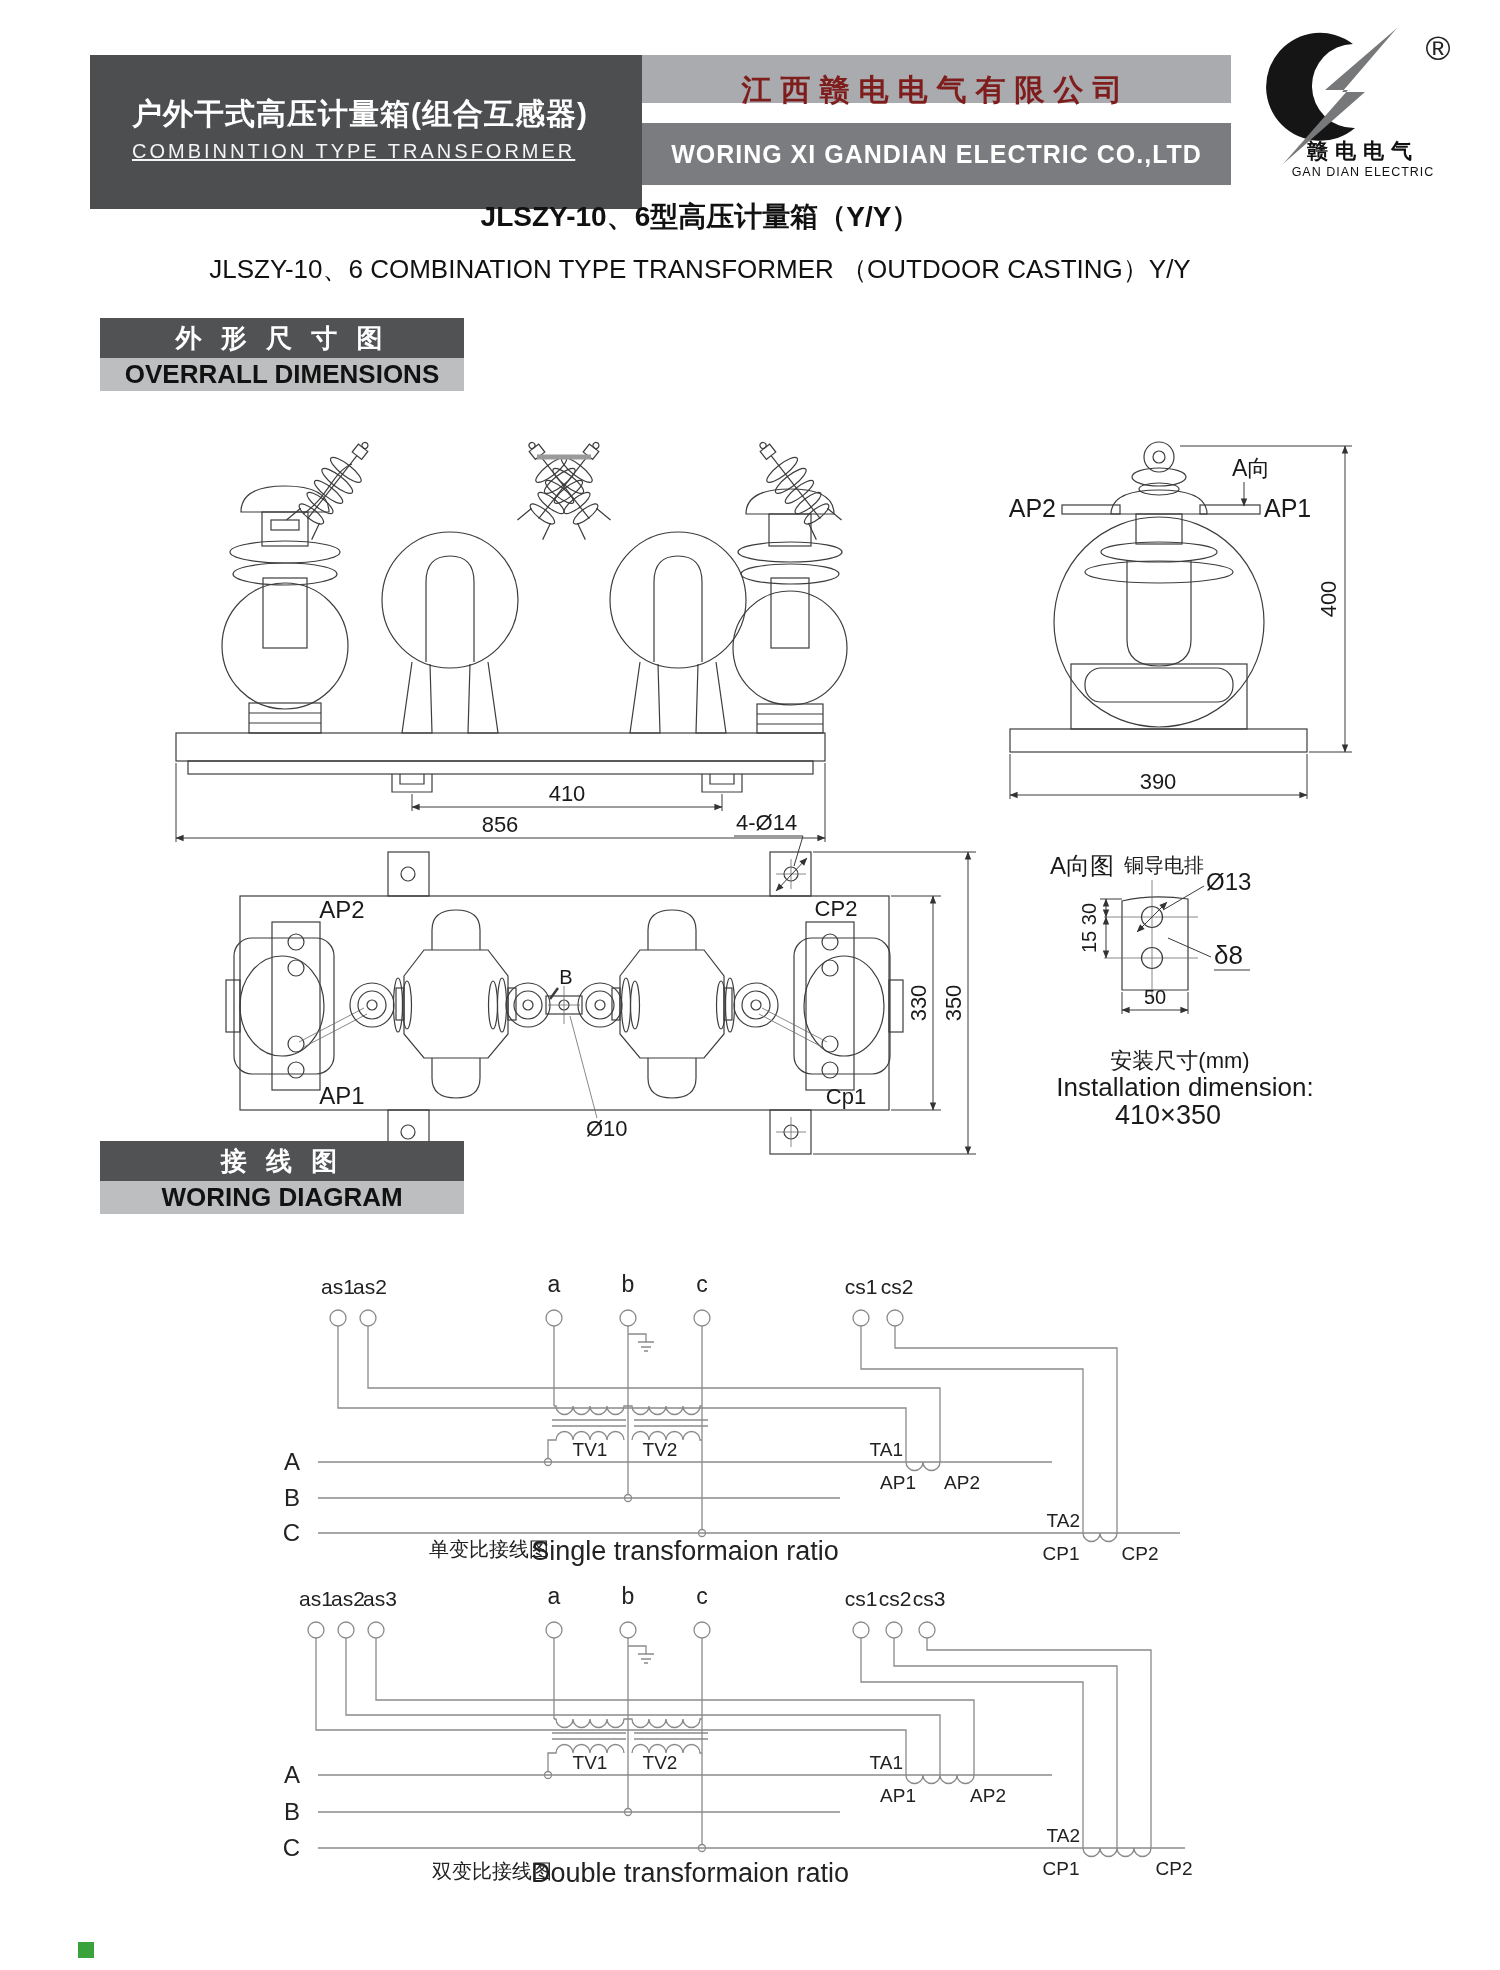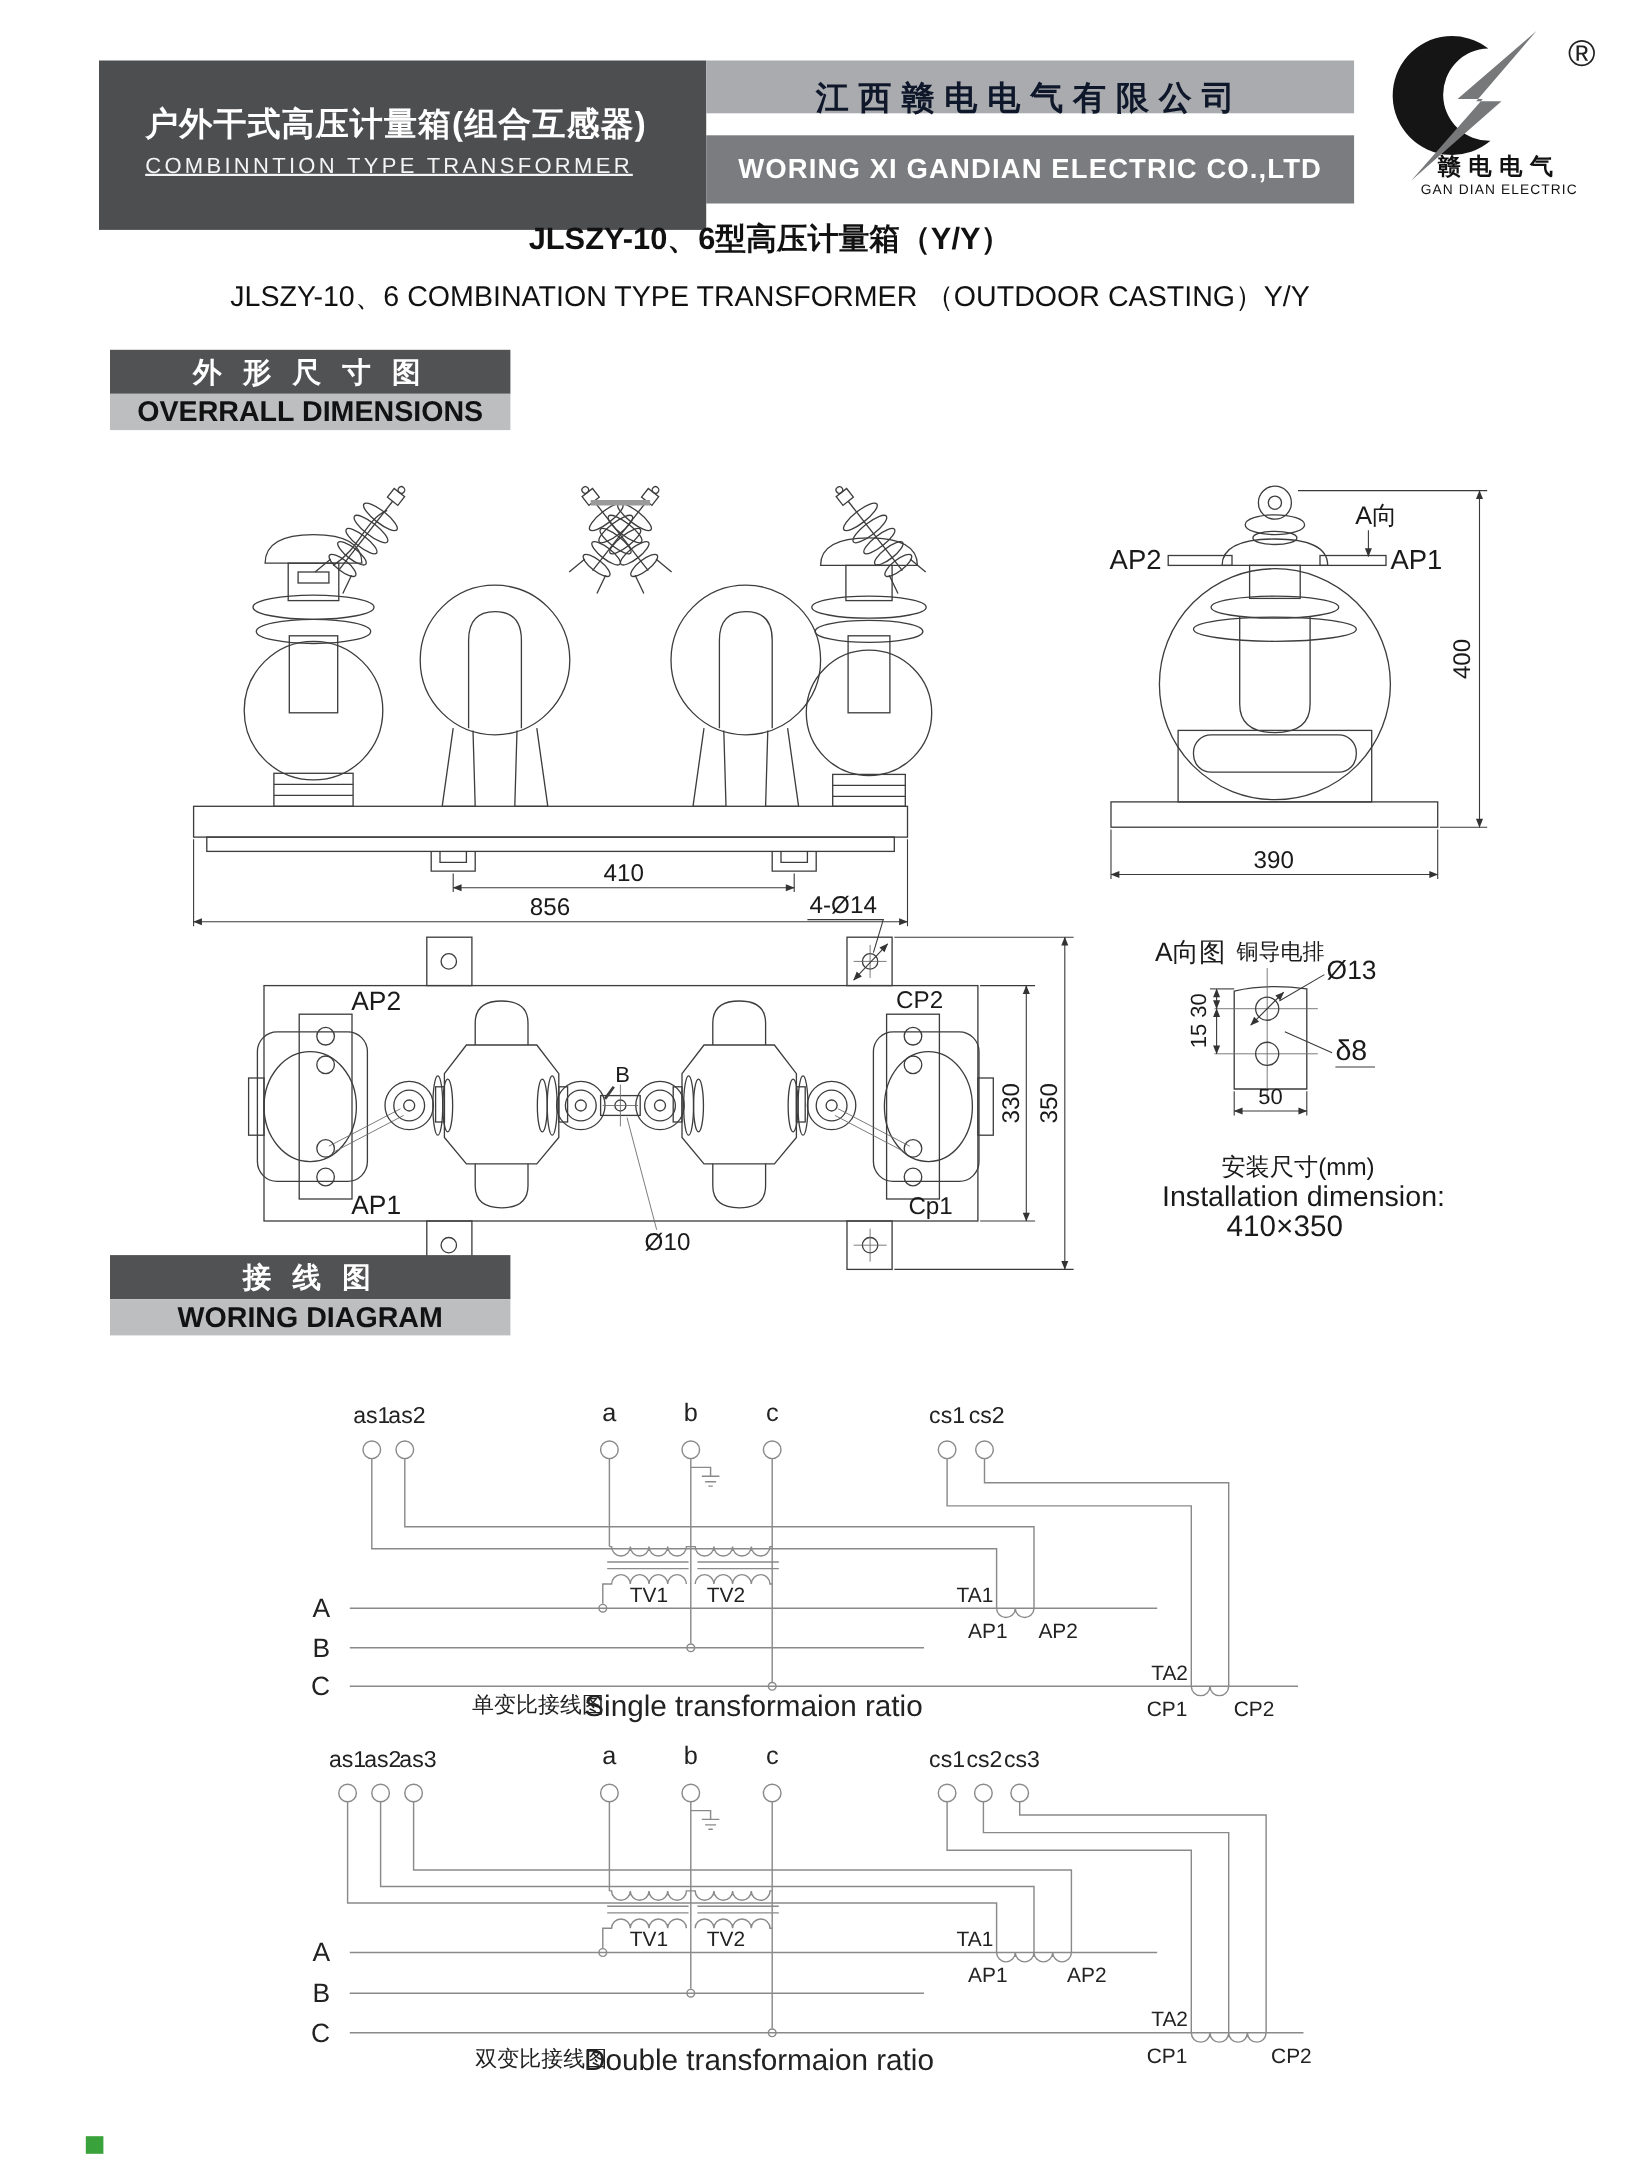--- a/index.html
+++ b/index.html
@@ -4,21 +4,21 @@
 <style>
   html,body{margin:0;padding:0;background:#e8e8e8;}
   .page{position:relative;width:1500px;height:1970px;background:#ffffff;overflow:hidden;
         font-family:"Liberation Sans","DejaVu Sans",sans-serif;}
   .abs{position:absolute;}
   
   .hd-left{left:90px;top:55px;width:552px;height:154px;background:#4d4e50;color:#fff;
            box-sizing:border-box;padding:42px 0 0 42px;}
   .hd-left .cn{font-size:30px;font-weight:bold;letter-spacing:1px;line-height:34px;}
   .hd-left .en{font-size:20px;letter-spacing:3px;margin-top:9px;color:#f4f4f4;text-decoration:underline;}
-  .hd-mid-top{left:642px;top:55px;width:589px;height:48px;background:#a9abae;color:#0f172a;
+  .hd-mid-top{left:642px;top:55px;width:589px;height:48px;background:#a9abae;color:#7f1d1d;
               font-size:30px;font-weight:bold;letter-spacing:9px;text-align:center;line-height:70px;}
   .hd-mid-bot{left:642px;top:123px;width:589px;height:62px;background:#7b7c7f;color:#ffffff;
               font-size:25px;font-weight:bold;letter-spacing:1px;text-align:center;line-height:62px;}
   
   .title{left:0;top:198px;width:1400px;text-align:center;font-size:28px;font-weight:bold;color:#111;}
   .subtitle{left:0;top:252px;width:1400px;text-align:center;font-size:26px;color:#111;}
   
   .sec{left:100px;width:364px;}
   .sec .cnbox{height:40px;background:#515254;color:#fff;font-size:26px;font-weight:bold;
               text-align:center;line-height:41px;letter-spacing:6px;}

